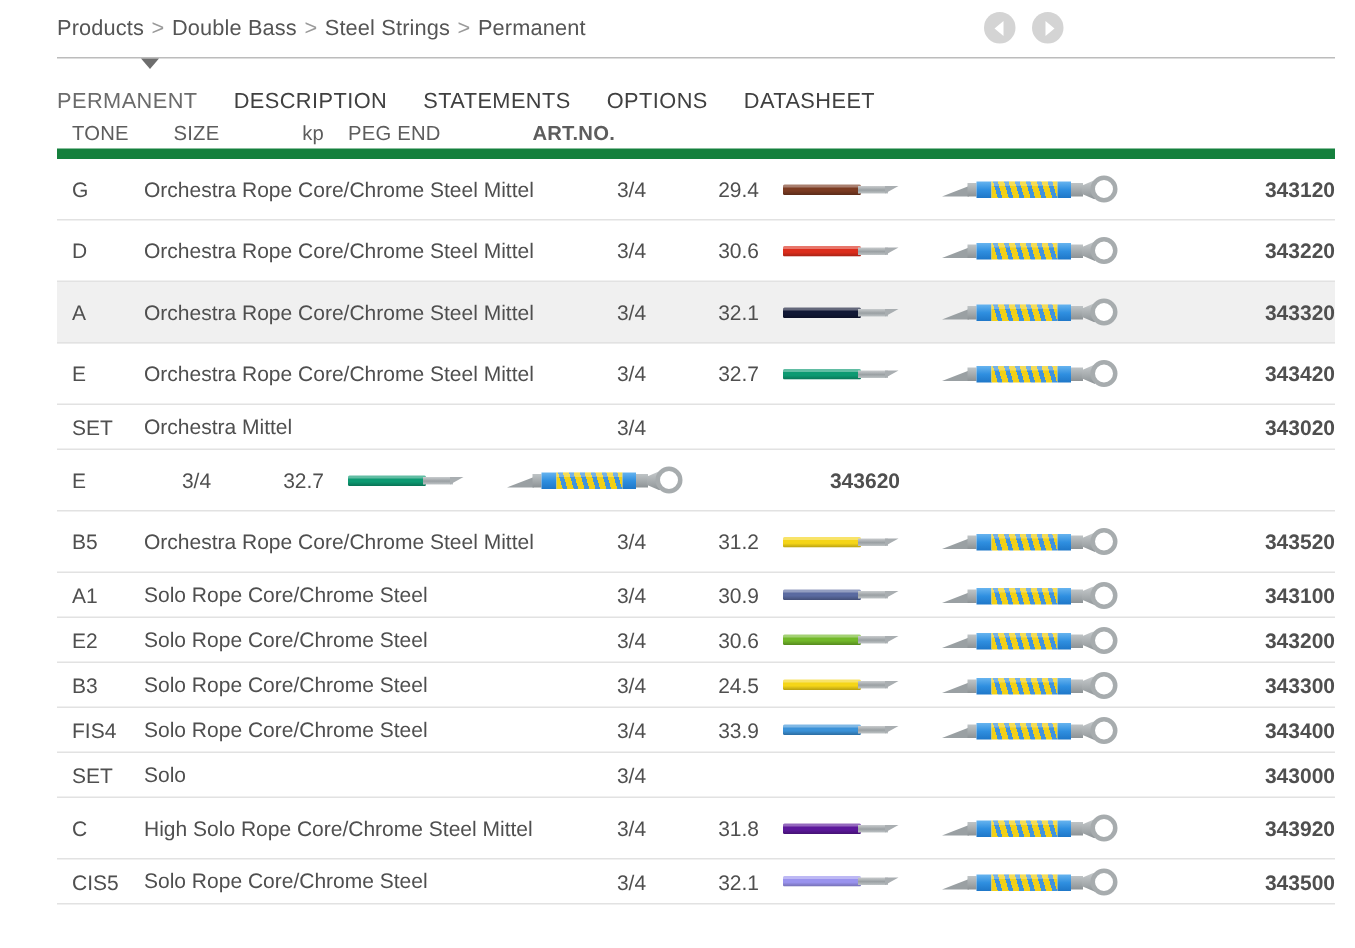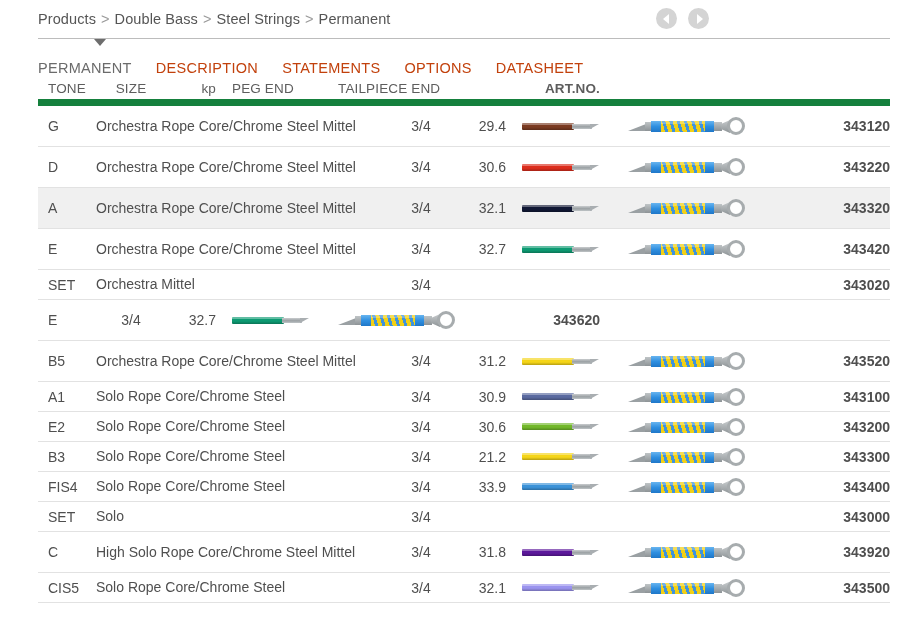--- a/index.html
+++ b/index.html
@@ -83,21 +83,21 @@
   }
   .tabs {
     display: flex;
     align-items: flex-end;
     gap: 24px;
     padding-top: 11px;
     height: 26px;
   }
   .tab {
     font-size: 14.5px;
-    color: #c2410c;
+    color: #404040;
     letter-spacing: .3px;
     white-space: nowrap;
   }
   .tab.active { color: #6b6b6b; }
 
   
   .table {
     position: absolute;
     left: 38px;
     top: 80px;
@@ -270,21 +270,20 @@
       <div class="tab">DATASHEET</div>
     </div>
 </div>
 
 <div class="table">
   <div class="row head">
     <div class="cell c-tone">TONE</div>
     <div class="cell c-size">SIZE</div>
     <div class="cell c-kp">kp</div>
     <div class="cell c-peg">PEG END</div>
-    <div class="cell c-tail">TAILPIECE END</div>
     <div class="cell c-art">ART.NO.</div>
   </div>
   <div id="table-body">
       <div class="row tall">
         <div class="cell c-tone">G</div>
         <div class="cell c-desc">Orchestra Rope Core/Chrome Steel Mittel</div>
         <div class="cell c-size">3/4</div>
         <div class="cell c-kp">29.4</div>
         <div class="cell c-peg">
           <div class="peg">
@@ -494,21 +493,21 @@
             <span class="flare"></span>
             <span class="loop"></span>
           </div>
         </div>
         <div class="cell c-art">343200</div>
       </div>
       <div class="row">
         <div class="cell c-tone">B3</div>
         <div class="cell c-desc">Solo Rope Core/Chrome Steel</div>
         <div class="cell c-size">3/4</div>
-        <div class="cell c-kp">21.2</div>
+        <div class="cell c-kp">24.5</div>
         <div class="cell c-peg">
           <div class="peg">
             <span class="silk" style="background: linear-gradient(rgb(245, 213, 24) 0%, rgb(245, 213, 24) 60%, rgba(0, 0, 0, 0.25) 100%), rgb(245, 213, 24);"></span>
             <span class="wire"></span>
             <span class="tip"></span>
           </div>
         </div>
         <div class="cell c-tail">
           <div class="tail">
             <span class="taper"></span>

